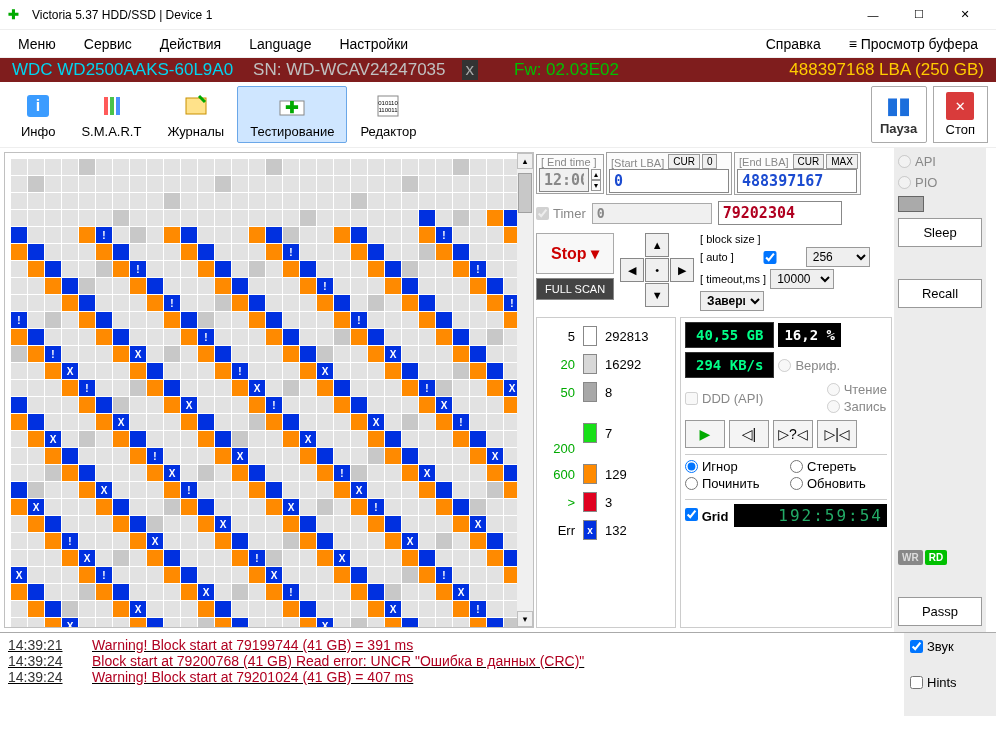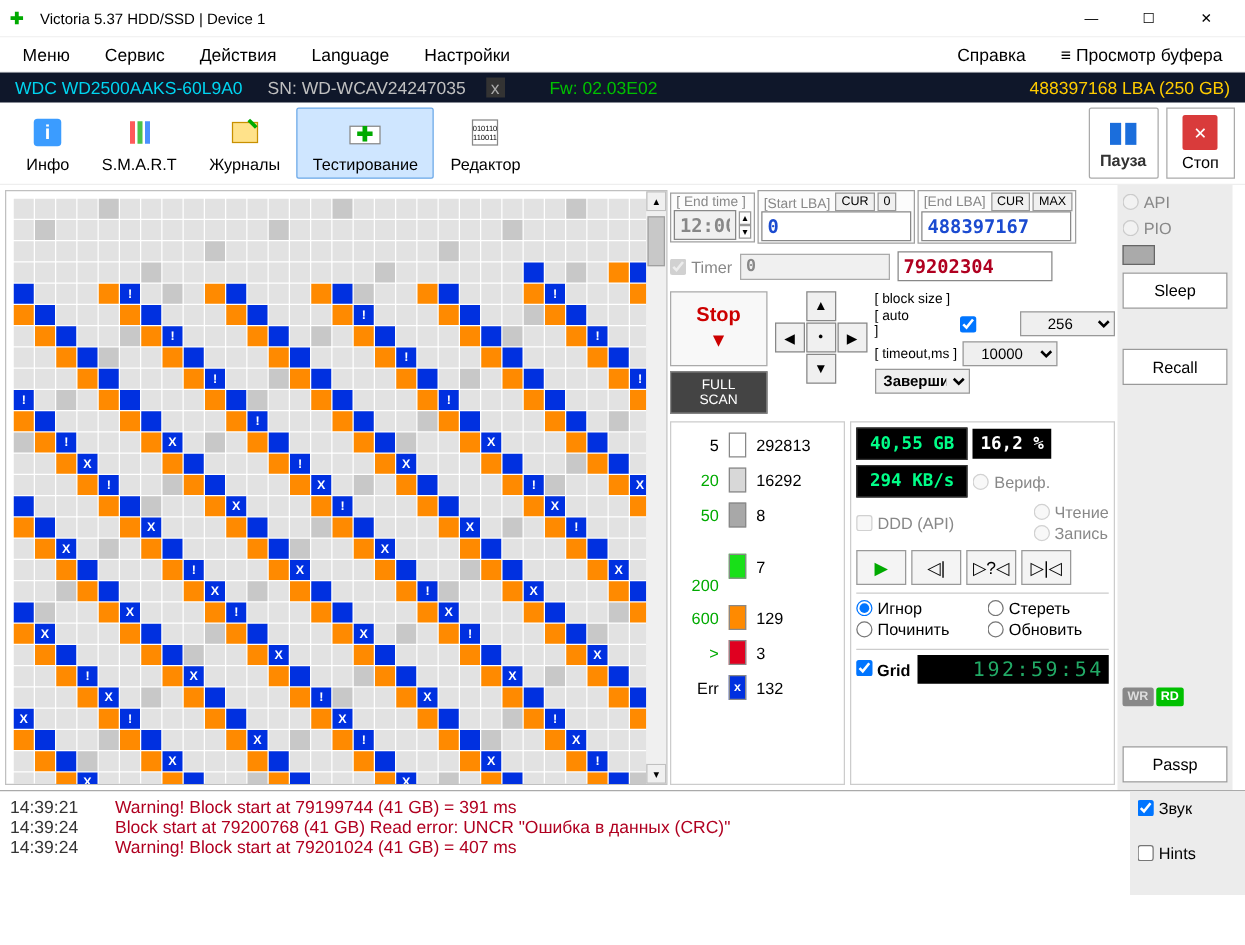--- a/index.html
+++ b/index.html
@@ -11,21 +11,21 @@
 .titlebar .title { font-size: 12px; }
 .titlebar .win-controls { margin-left: auto; display: flex; }
 .titlebar .win-controls div { width: 46px; height: 30px; display: flex; align-items: center; justify-content: center; font-size: 11px; }
 
 
 .menubar { height: 28px; display: flex; align-items: center; padding: 0 4px; gap: 0; background: #fff; border-bottom: 1px solid #f0f0f0; }
 .menubar .mi { padding: 4px 14px; font-size: 14px; }
 .menubar .spacer { flex: 1; }
 
 
-.devstrip { height: 24px; background: #0f172a; display: flex; align-items: center; font-family: "Consolas", monospace; font-size: 14px; color: #00ff88; padding: 0 2px; }
+.devstrip { height: 24px; background: #7f1d1d; display: flex; align-items: center; font-family: "Consolas", monospace; font-size: 17px; color: #00ff88; padding: 0 2px; }
 .devstrip .model { color: #00d5f0; padding: 0 10px; }
 .devstrip .sn { color: #c0c0c0; padding: 0 10px; }
 .devstrip .xbtn { background: #333; color: #aaa; padding: 0 4px; margin: 0 6px; }
 .devstrip .fw { color: #00c000; padding: 0 30px; }
 .devstrip .lba { color: #ffcc00; margin-left: auto; padding-right: 10px; }
 
 
 .toolbar { height: 66px; display: flex; align-items: stretch; padding: 4px 8px; gap: 0; border-bottom: 1px solid #eee; }
 .toolbar .tb-btn { display: flex; flex-direction: column; align-items: center; justify-content: center; padding: 0 12px; gap: 2px; font-size: 13px; border: 1px solid transparent; }
 .toolbar .tb-btn.active { background: #cfe6ff; border: 1px solid #6aa7e8; border-radius: 2px; }
@@ -65,21 +65,21 @@
 .timer-row .cur-box { border: 1px solid #888; color: #b00020; font-weight: bold; font-family: monospace; font-size: 15px; padding: 2px 4px; width: 124px; background: #fff; }
 
 .stop-row { display: flex; gap: 6px; align-items: flex-start; padding: 2px 0; }
 .stop-btn-main { border: 1px solid #aaa; background: #f8f8f8; color: #c00; font-weight: bold; font-size: 16px; padding: 10px 14px; }
 .full-scan { border: 1px solid #888; background: #444; color: #fff; font-size: 11px; padding: 4px 8px; }
 .nav-pad { display: grid; grid-template-columns: repeat(3, 24px); grid-template-rows: repeat(3, 24px); gap: 1px; }
 .nav-pad div { border: 1px solid #888; background: #f0f0f0; display: flex; align-items: center; justify-content: center; font-size: 11px; }
 .nav-pad .blank { border: none; background: transparent; }
 .block-opts { display: flex; flex-direction: column; gap: 2px; font-size: 11px; }
 .block-opts .row { display: flex; gap: 4px; align-items: center; }
-.block-opts select, .block-opts input { border: 1px solid #999; font-size: 12px; padding: 1px 2px; width: 76px; text-align: center; }
+.block-opts select, .block-opts input { border: 1px solid #999; font-size: 12px; padding: 1px 2px; width: 64px; }
 .finish-select { width: 160px; border: 1px solid #999; padding: 2px; font-size: 13px; font-weight: bold; }
 
 
 .timing-panel { border: 1px solid #ccc; padding: 8px 6px; display: flex; flex-direction: column; gap: 8px; font-size: 13px; }
 .timing-panel .trow { display: flex; align-items: center; gap: 8px; }
 .trow .tlbl { width: 32px; text-align: right; }
 .trow .tbox { width: 14px; height: 20px; border: 1px solid #888; }
 .trow .tbox.c5 { background: #fff; }
 .trow .tbox.c20 { background: #d8d8d8; }
 .trow .tbox.c50 { background: #a8a8a8; }
@@ -107,21 +107,21 @@
 .right-pane .sq { width: 26px; height: 16px; border: 1px solid #666; background: #aaa; }
 .right-pane button { border: 1px solid #999; background: #fff; padding: 6px 4px; font-size: 13px; }
 .right-pane .rd-row { display: flex; gap: 2px; }
 .right-pane .rd-row .tag { font-size: 10px; padding: 2px 4px; border-radius: 2px; font-weight: bold; }
 .right-pane .wr { background: #888; color: #ddd; }
 .right-pane .rd { background: #00c000; color: #fff; }
 
 
 .log-panel { height: 84px; border-top: 1px solid #aaa; display: flex; }
 .log-panel .log-body { flex: 1; overflow: auto; padding: 4px 8px; font-size: 14px; }
-.log-panel .lrow { display: flex; gap: 12px; }
+.log-panel .lrow { display: flex; gap: 12px; text-decoration: underline; }
 .log-panel .ts { color: #333; width: 72px; }
 .log-panel .warn { color: #b00020; }
 .log-panel .opts { width: 92px; background: #ececec; padding: 6px; display: flex; flex-direction: column; gap: 21px; font-size: 13px; margin-left: 26px; }
 .log-panel .opts label { display: flex; align-items: center; gap: 4px; }
 
 input[type=checkbox], input[type=radio] { margin: 0; }
 </style>
 </head>
 <body>
 

